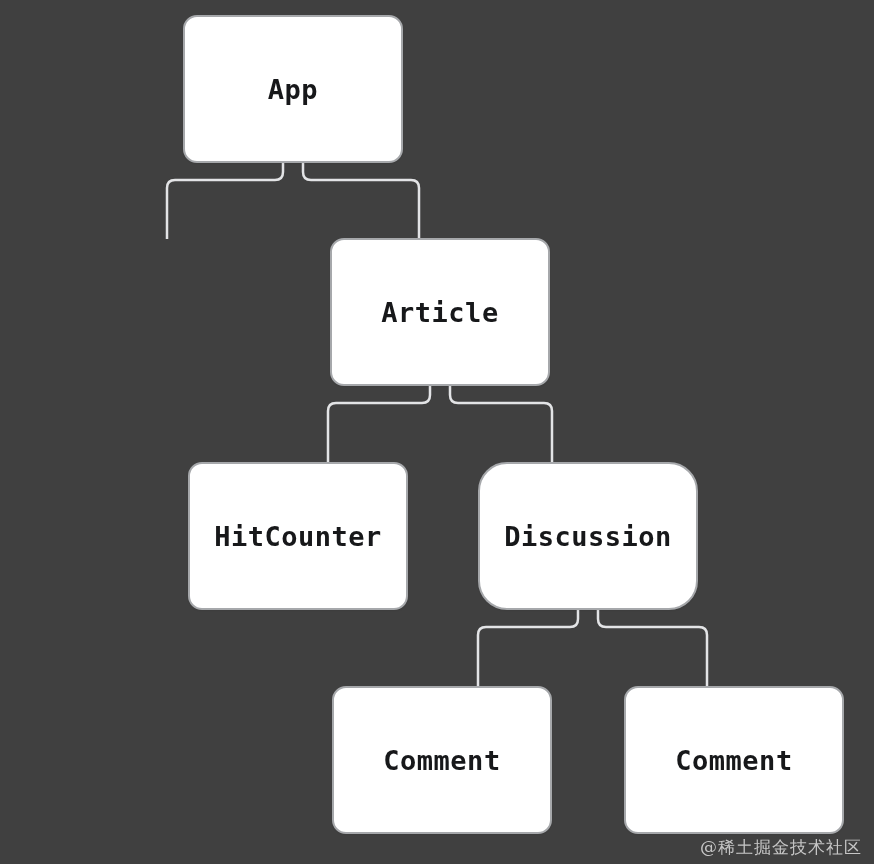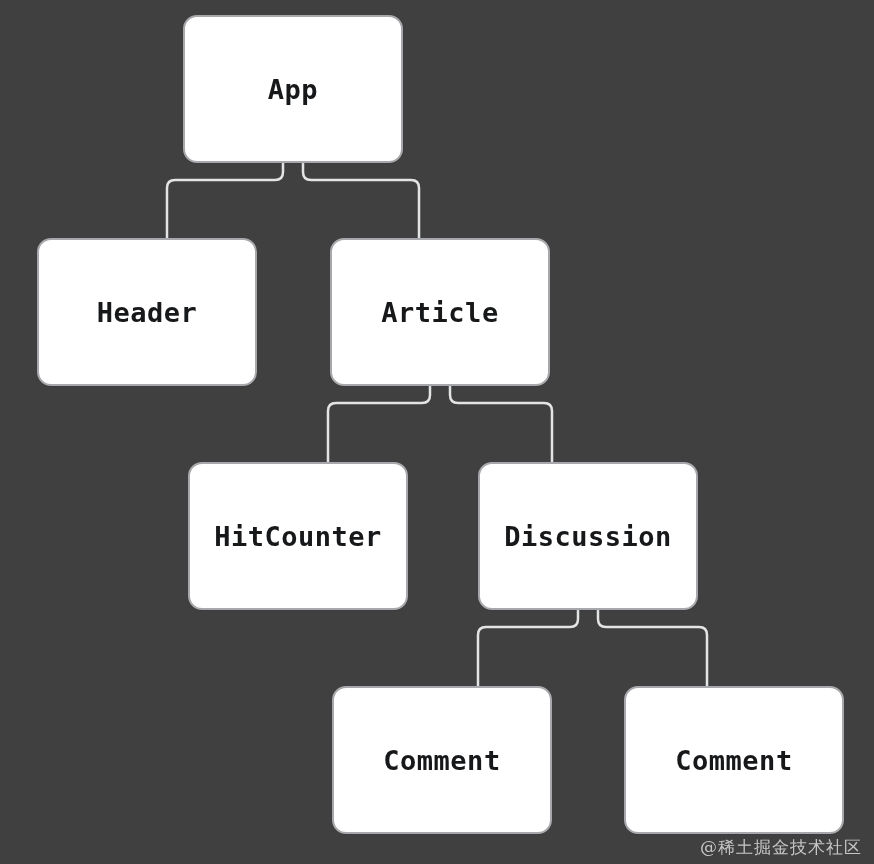--- a/index.html
+++ b/index.html
@@ -48,21 +48,21 @@
     font-weight: bold;
     font-size: 27px;
     letter-spacing: 0.5px;
     color: #17181a;
     white-space: nowrap;
   }
   .node-app        { left: 183px; top: 15px;  }
   .node-header     { left: 37px;  top: 238px; }
   .node-article    { left: 330px; top: 238px; }
   .node-hitcounter { left: 188px; top: 462px; }
-  .node-discussion { left: 478px; top: 462px; }
+  .node-discussion { left: 478px; top: 462px; border-radius: 29px; }
   .node-comment-1  { left: 332px; top: 686px; }
   .node-comment-2  { left: 624px; top: 686px; }
   .watermark {
     position: absolute;
     right: 12px;
     bottom: 5px;
     font-family: "DejaVu Serif", "Liberation Serif", serif;
     font-size: 17px;
     color: #c6c6c6;
     z-index: 2;
@@ -82,23 +82,20 @@
     <path d="M430 386 V395 Q430 403 422 403 H336 Q328 403 328 411 V463"></path>
     <path d="M450 386 V395 Q450 403 458 403 H544 Q552 403 552 411 V463"></path>
     <path d="M578 610 V619 Q578 627 570 627 H486 Q478 627 478 635 V687"></path>
     <path d="M598 610 V619 Q598 627 606 627 H699 Q707 627 707 635 V687"></path>
   </svg>
 
   <div class="node node-app">
     <span class="label">App</span>
   </div>
 
-  <div class="node node-header">
-    <span class="label">Header</span>
-  </div>
 
   <div class="node node-article">
     <span class="label">Article</span>
   </div>
 
   <div class="node node-hitcounter">
     <span class="label">HitCounter</span>
   </div>
 
   <div class="node node-discussion">

